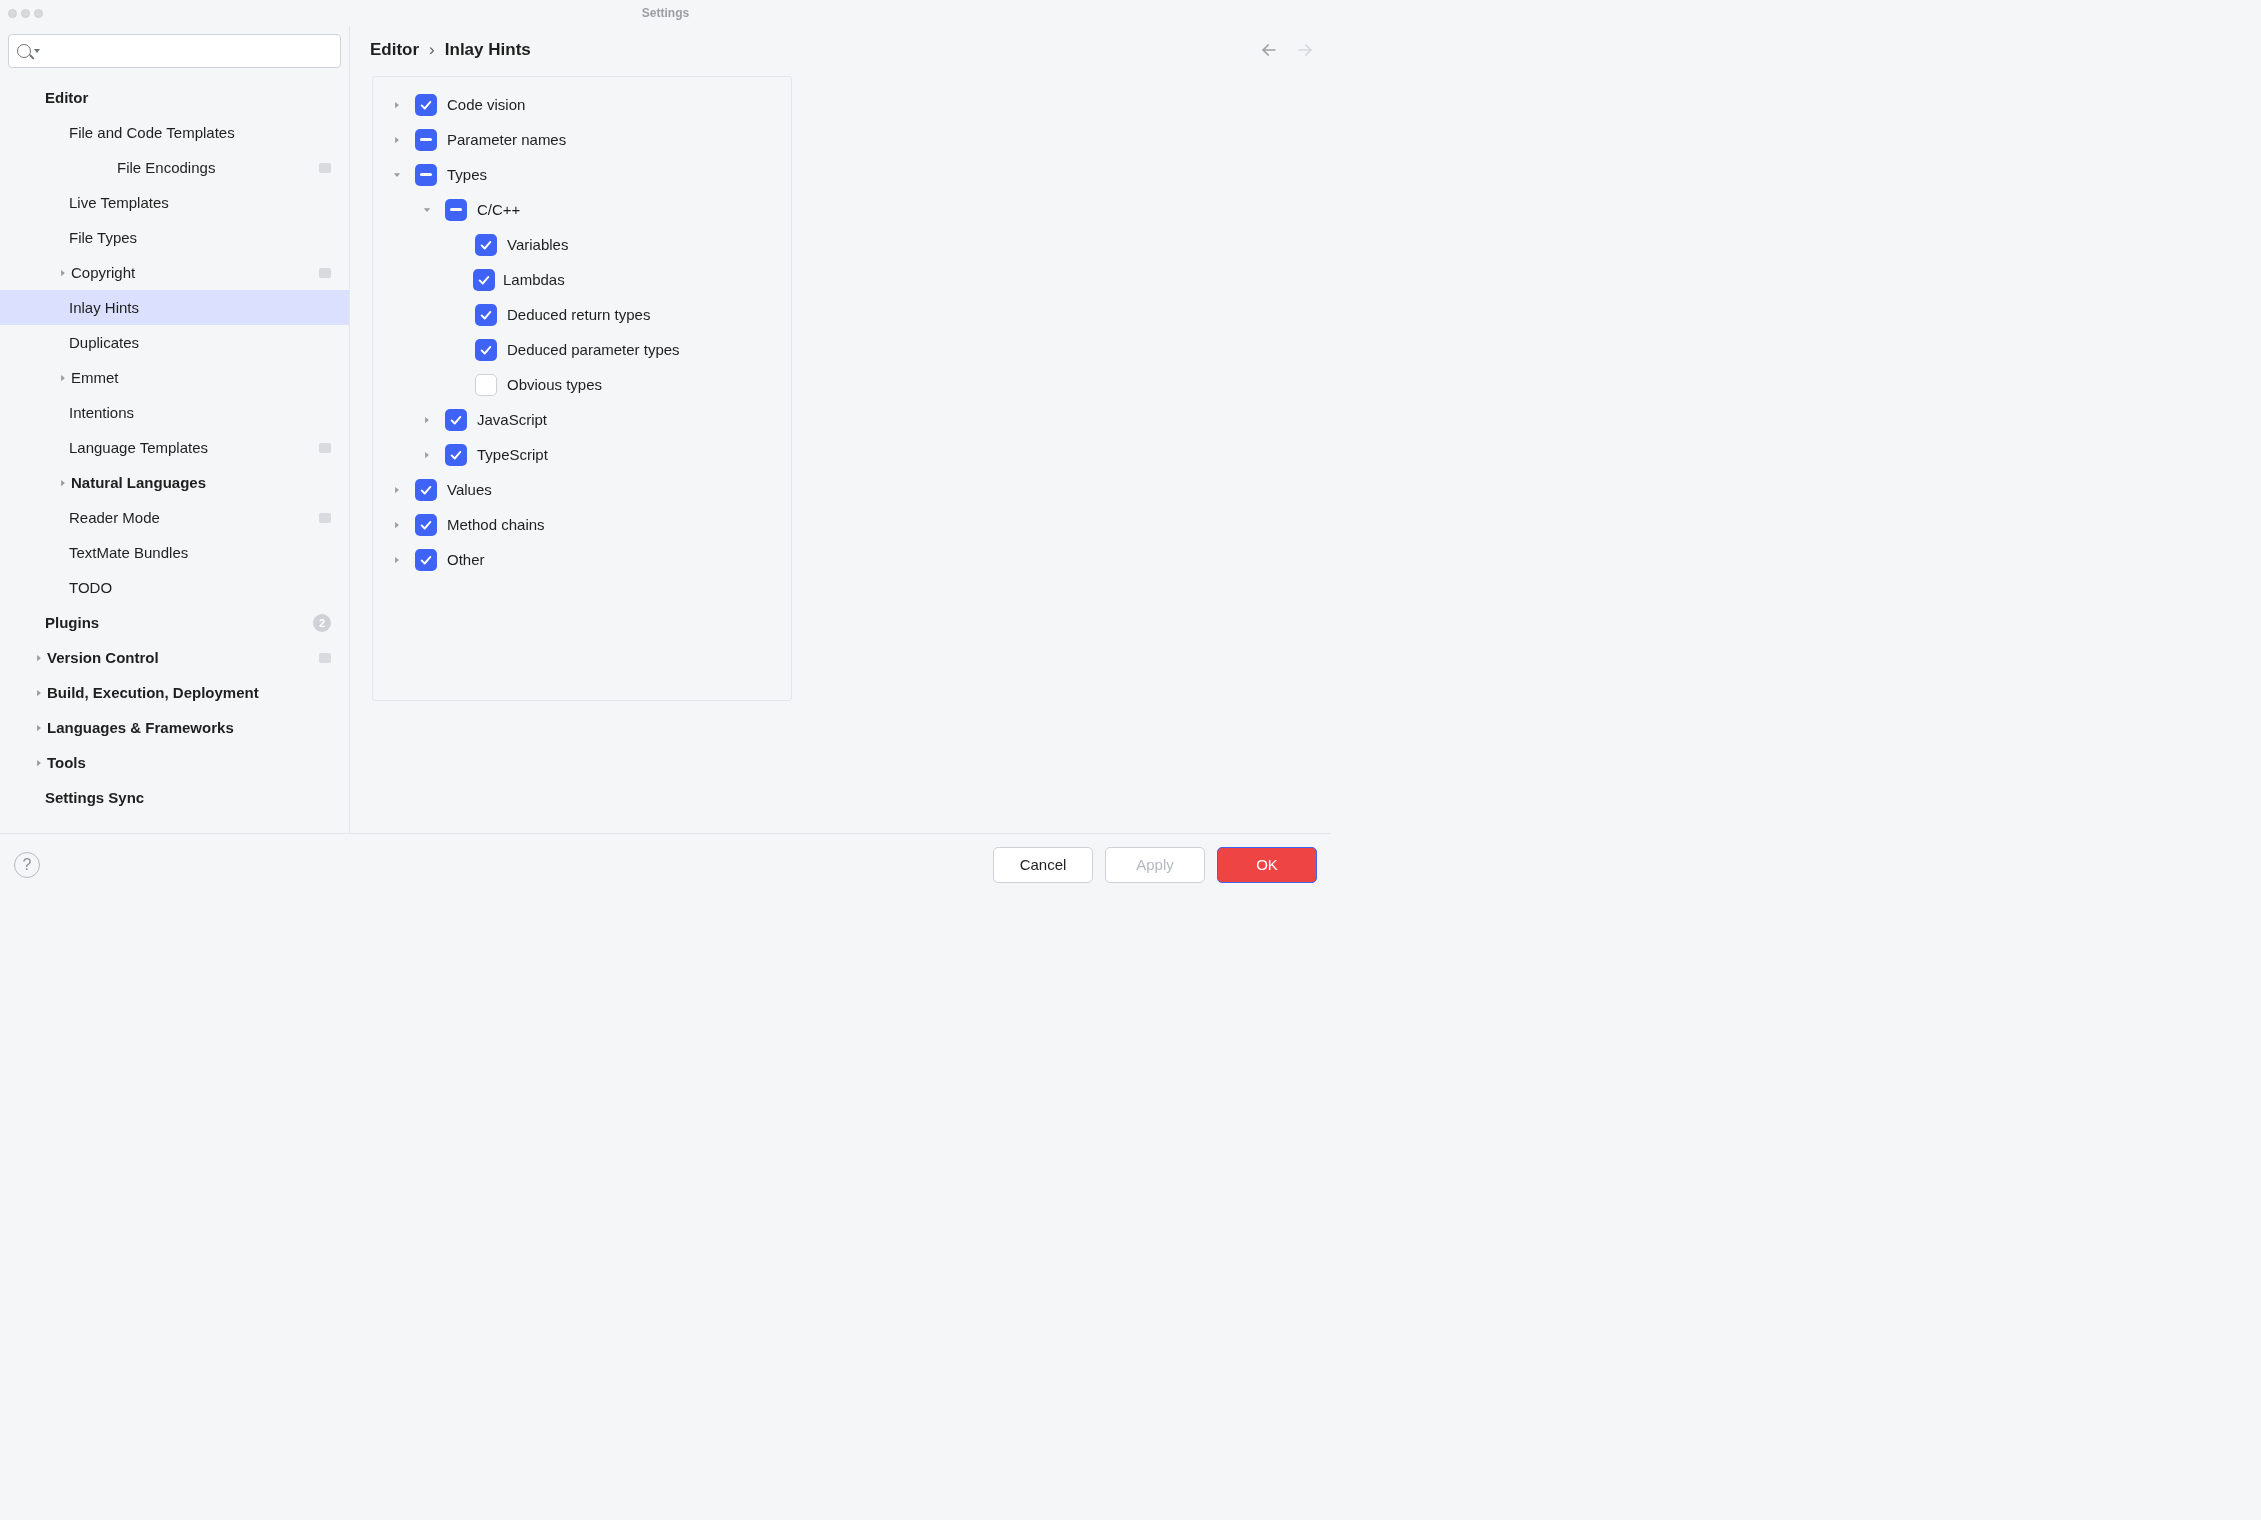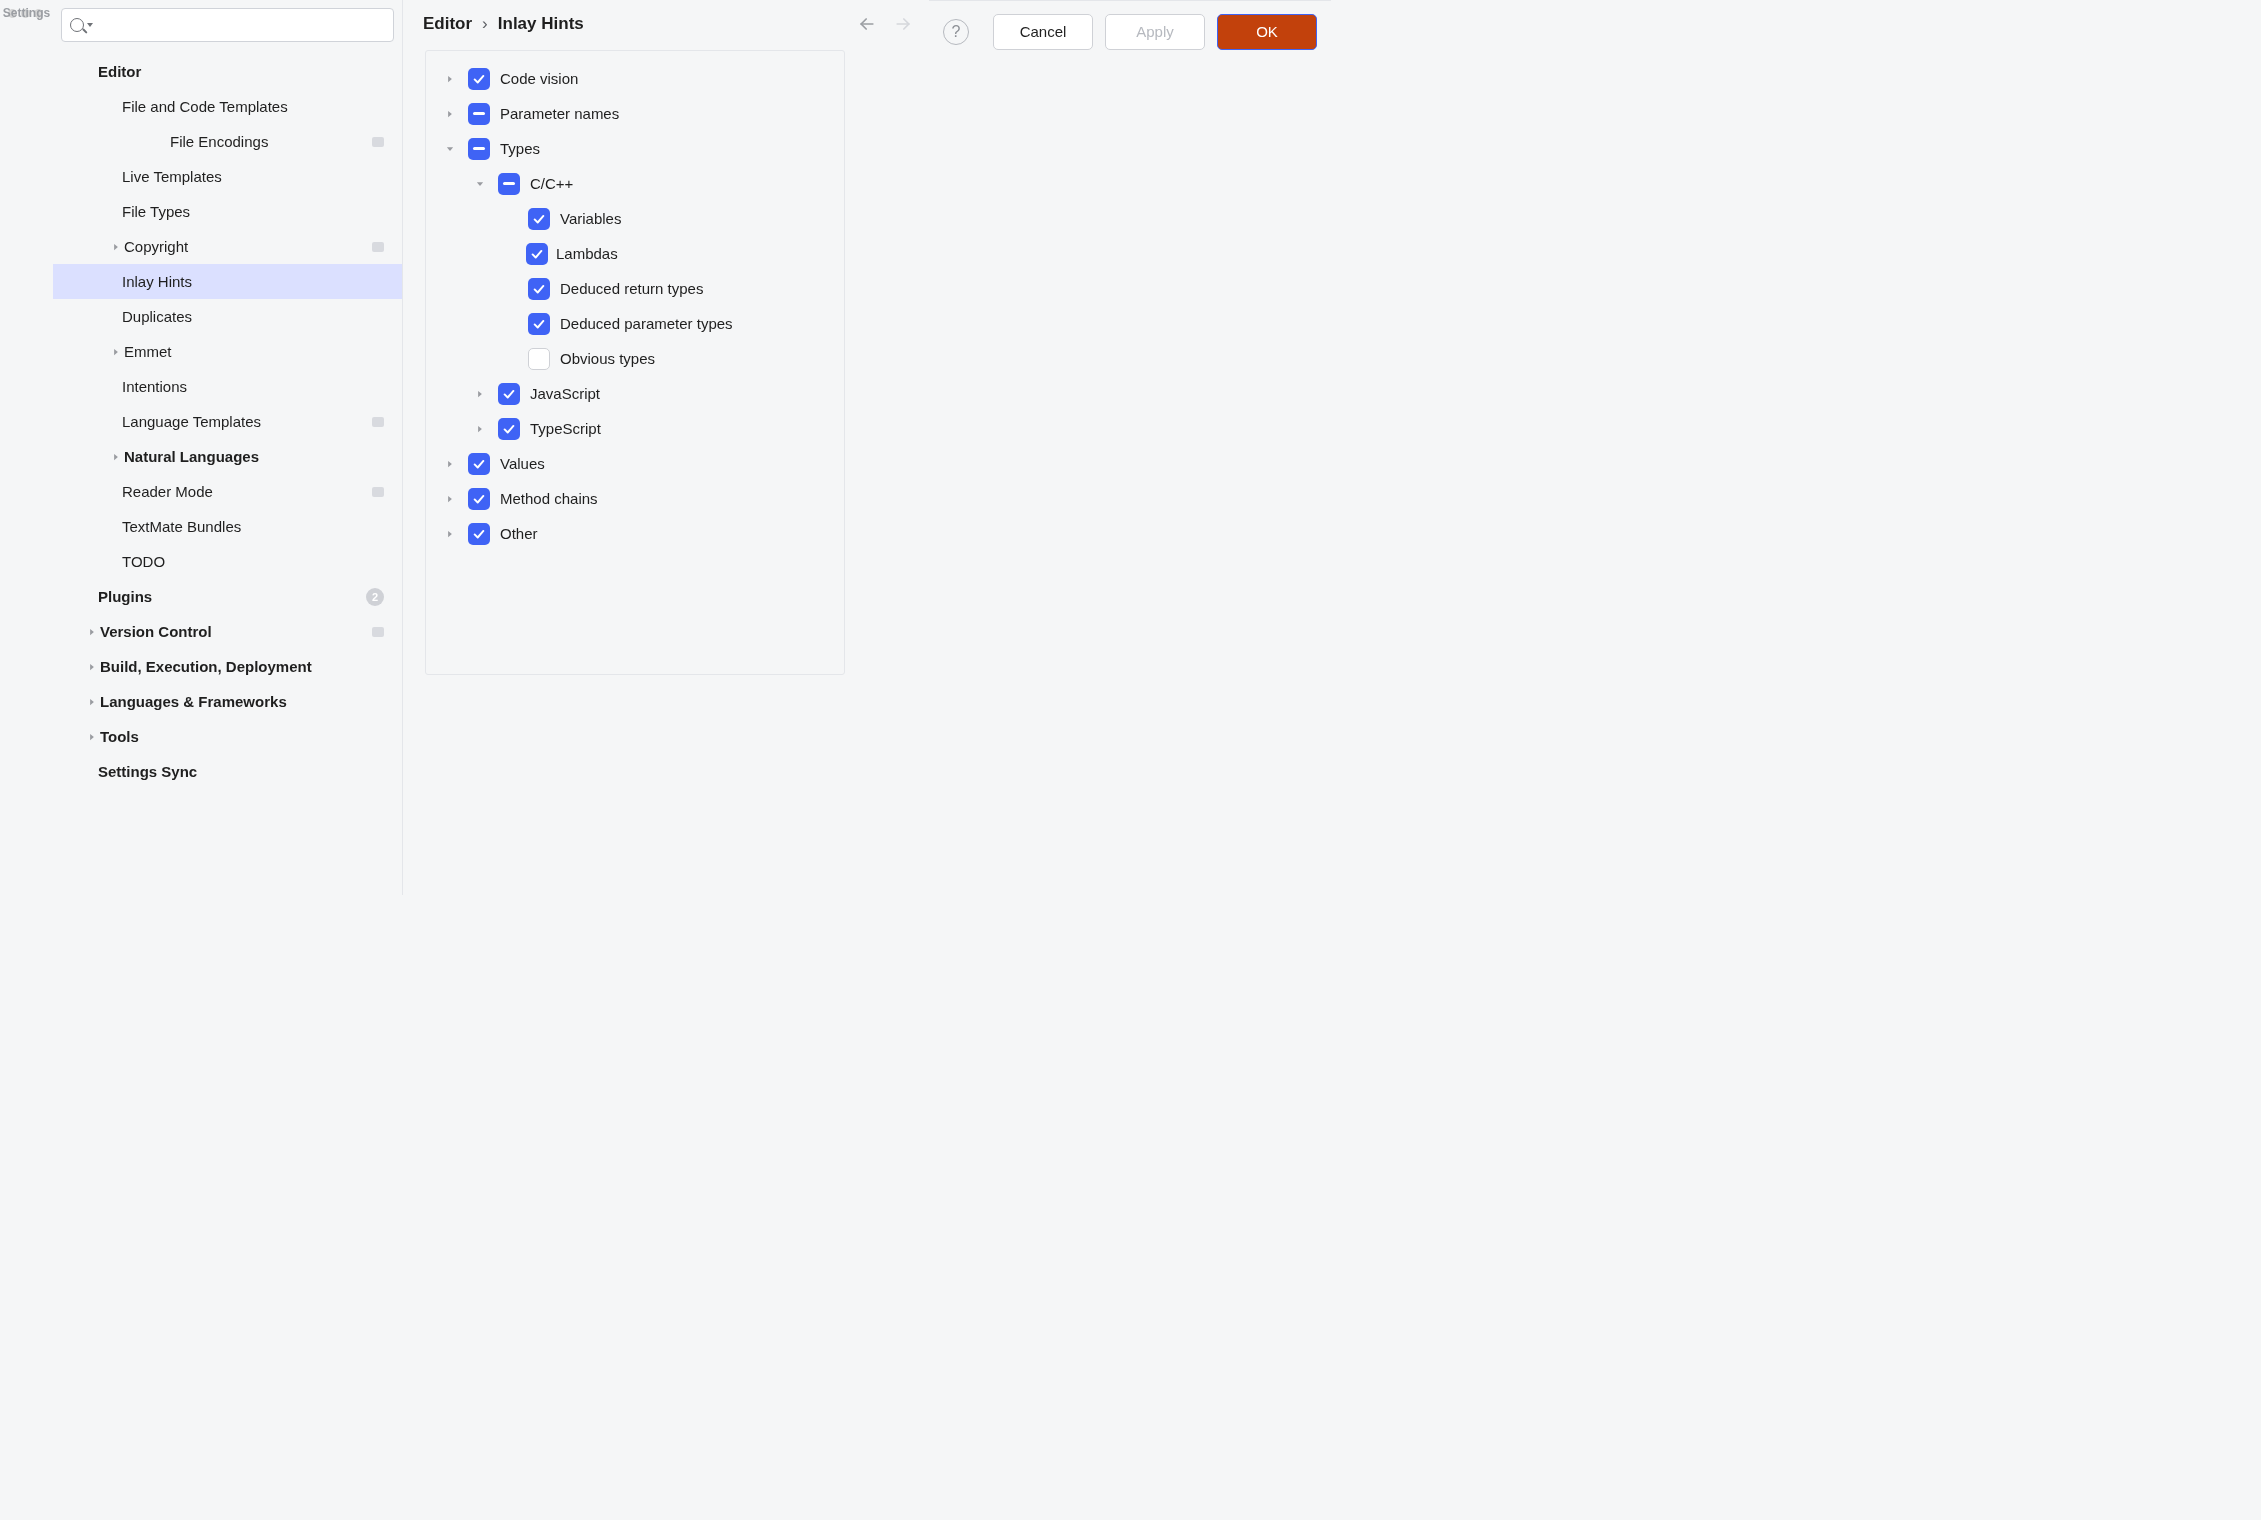--- a/index.html
+++ b/index.html
@@ -5,21 +5,21 @@
   * { box-sizing: border-box; margin: 0; padding: 0; }
   html, body {
     width: 1331px;
     height: 895px;
     font-family: -apple-system, BlinkMacSystemFont, "Segoe UI", Arial, sans-serif;
     font-size: 13px;
     background: #f5f6f7;
     color: #1f1f1f;
     overflow: hidden;
   }
-  .window { display: flex; flex-direction: row; height: 100%; }
+  .window { display: flex; flex-direction: column; height: 100%; }
 
   
   .titlebar {
     height: 26px;
     display: flex;
     align-items: center;
     position: relative;
     padding: 0 10px;
   }
   .traffic { display: flex; gap: 4px; margin-left: -2px; }
@@ -168,21 +168,21 @@
   }
   .spacer { flex: 1 1 auto; }
   .btn {
     height: 36px; min-width: 100px;
     border: 1px solid #cfd1d6; border-radius: 5px;
     background: #fff;
     font-size: 15px; color: #1f1f1f;
     display: inline-flex; align-items: center; justify-content: center;
     padding: 0 18px;
   }
-  .btn.primary { background: #c2410c; border-color: #3f63f5; color: #fff; }
+  .btn.primary { background: #ef4444; border-color: #3f63f5; color: #fff; }
   .btn.disabled { color: #b6b9bf; }
 </style>
 </head>
 <body>
 
 <div class="window">
 
   <div class="titlebar">
     <div class="traffic">
       <div class="tl"></div>

